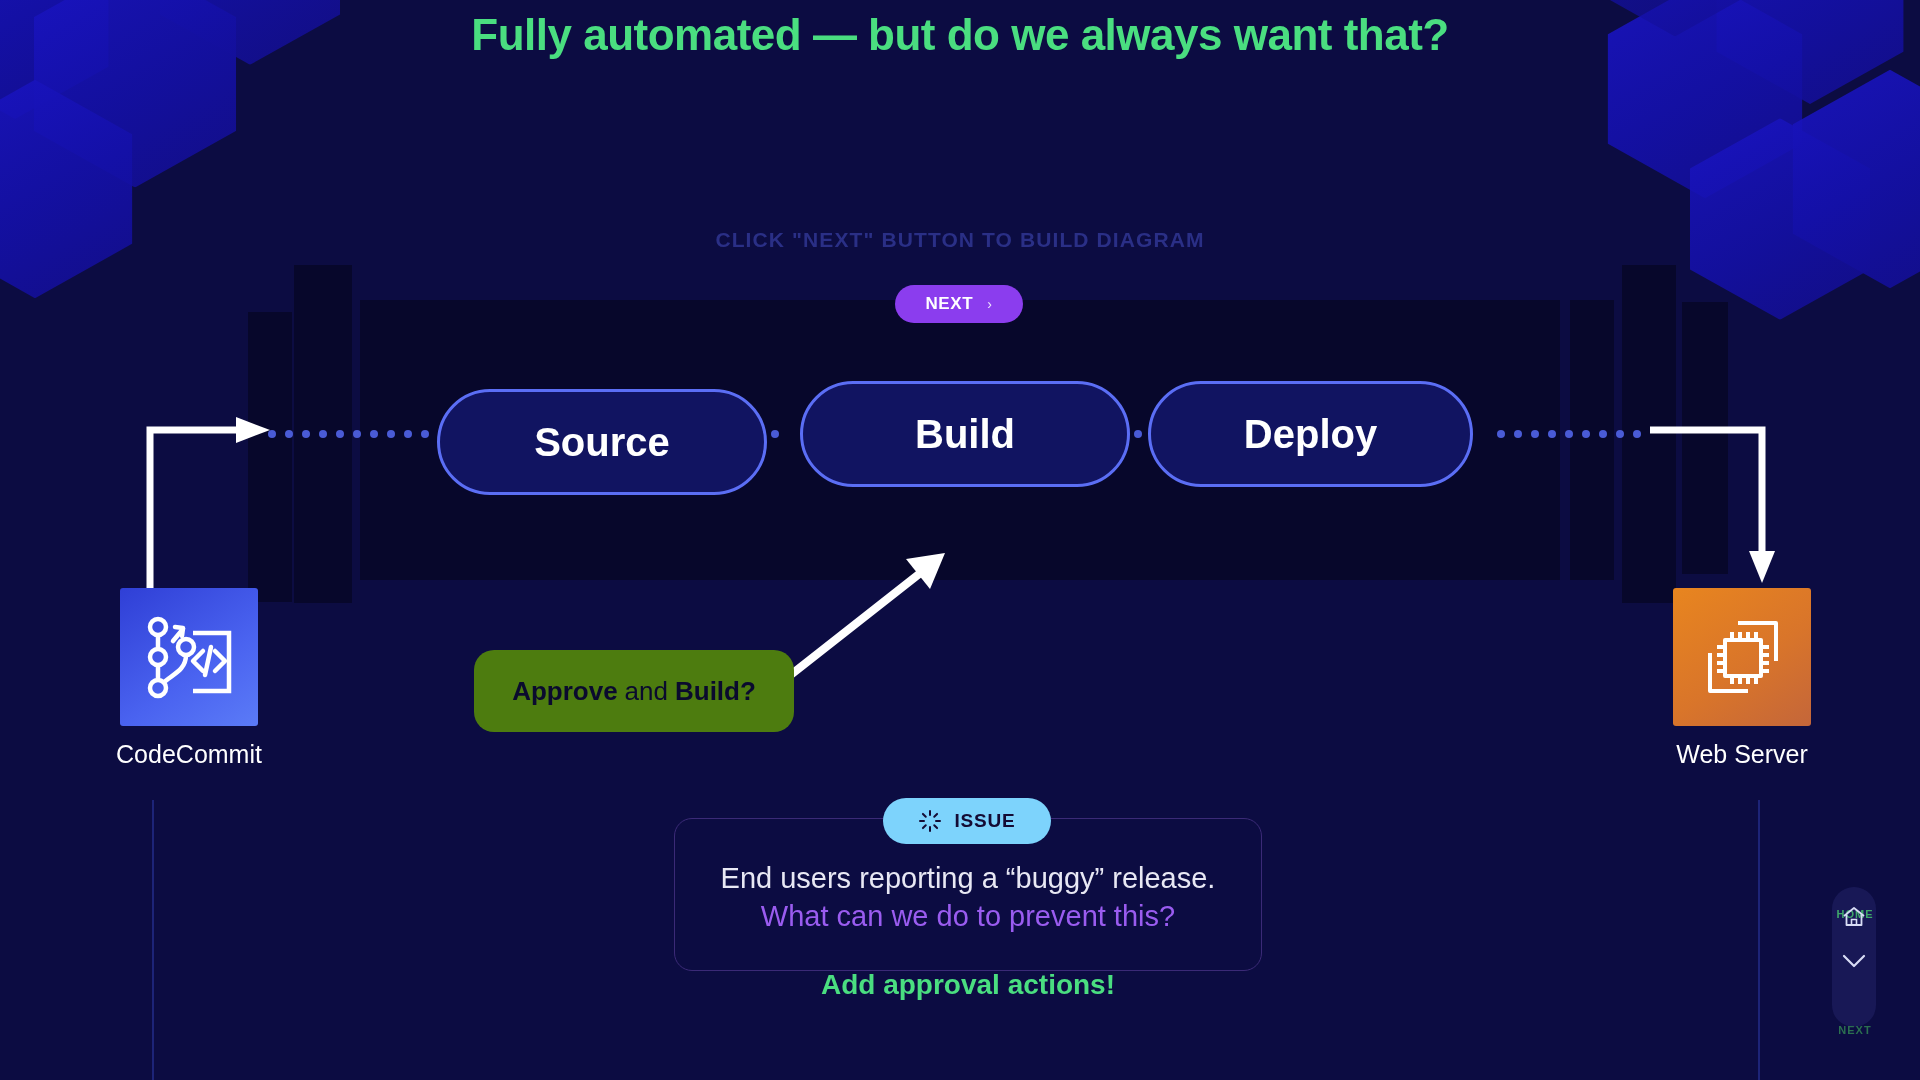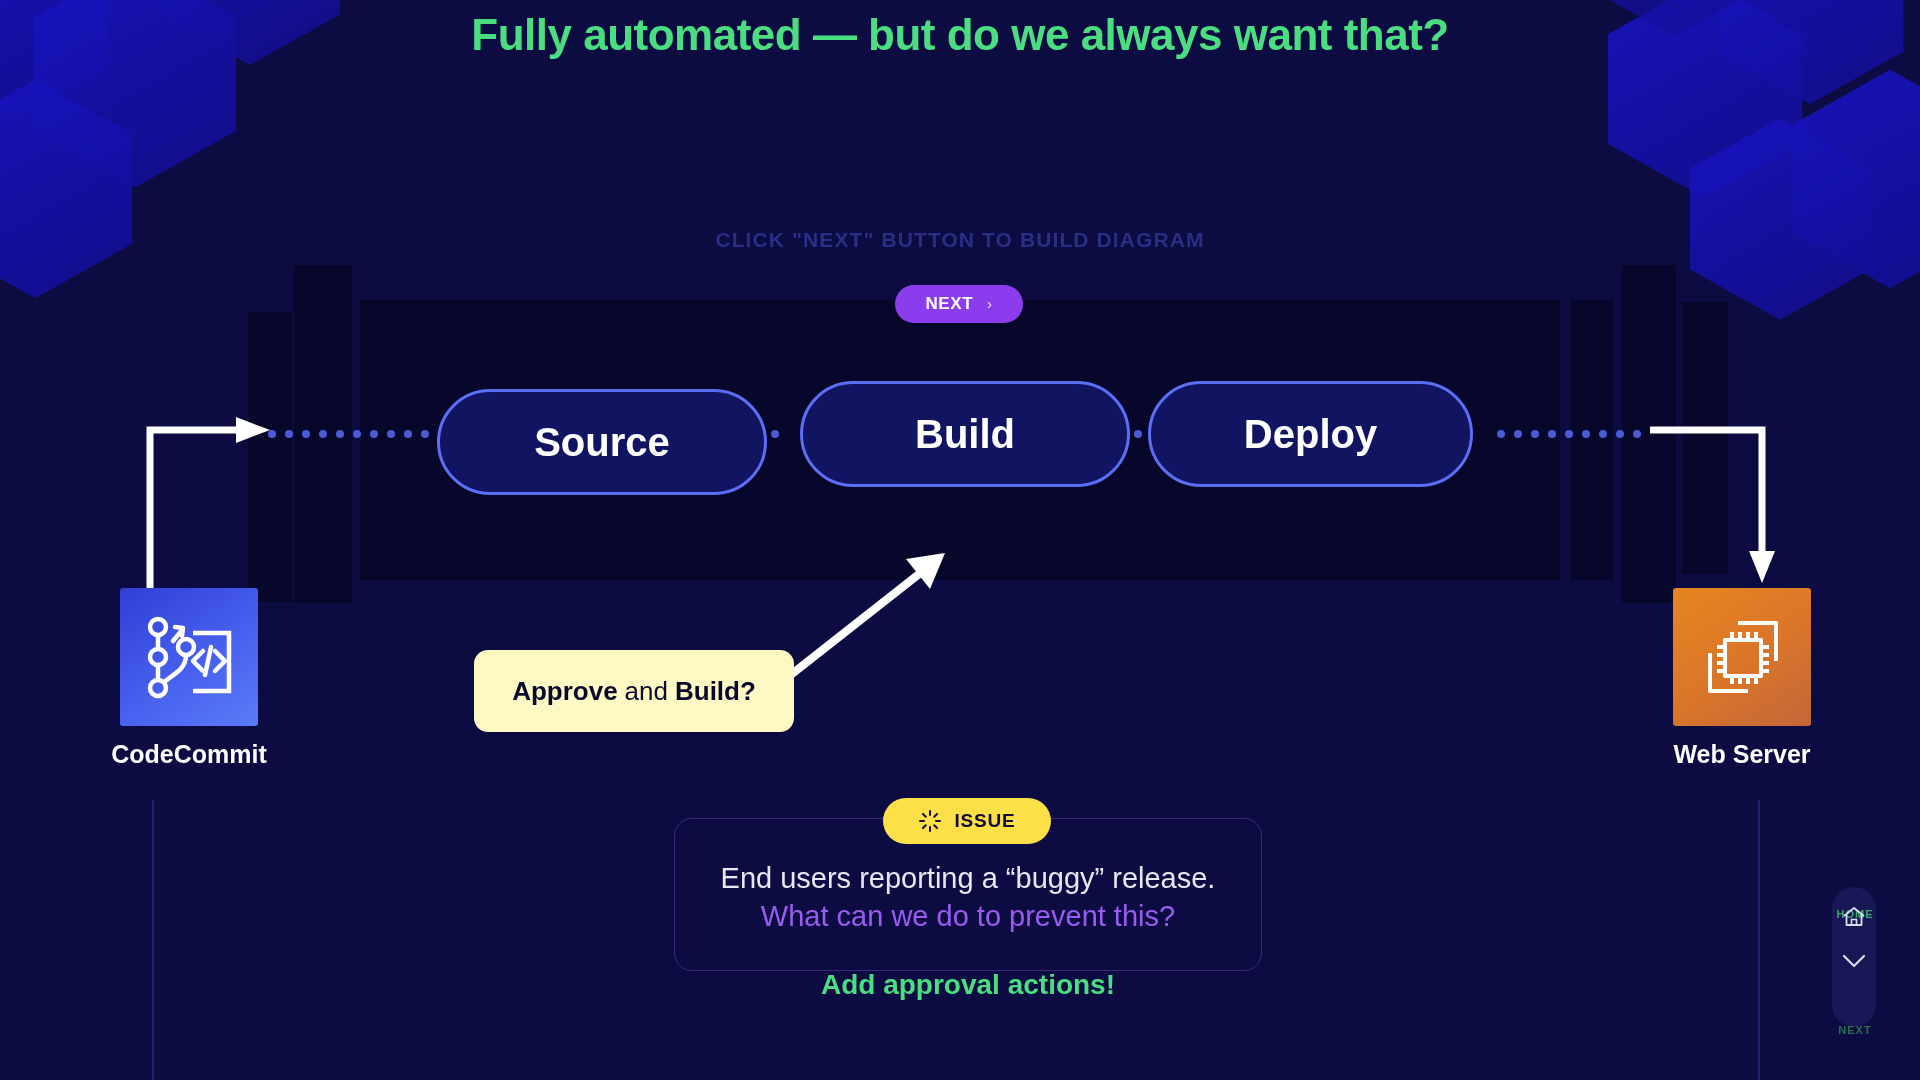--- a/index.html
+++ b/index.html
@@ -123,48 +123,48 @@
     width: 138px; height: 138px;
     border-radius: 3px;
     display: flex; align-items: center; justify-content: center;
   }
   .svc .tile.src  { background: linear-gradient(145deg, #2f3fd6 0%, #4a63f0 60%, #5b7bf7 100%); }
   .svc .tile.web  { background: linear-gradient(145deg, #e8851f 0%, #d9752a 55%, #c4663a 100%); }
   .svc .label {
     margin-top: 14px;
     color: #ffffff;
     font-size: 25px;
-    font-weight: 700;
+    font-weight: 400;
     white-space: nowrap;
   }
 
   
   .callout {
     position: absolute;
     left: 474px; top: 650px;
     width: 320px; height: 82px;
-    background: #fef9c3;
-    border-radius: 14px;
+    background: #4d7c0f;
+    border-radius: 20px;
     display: flex;
     align-items: center;
     justify-content: center;
     color: #0a0a2e;
     font-size: 26px;
     z-index: 35;
   }
   .callout b { font-weight: 700; }
   .callout span.reg { font-weight: 400; padding: 0 7px; }
 
   
   .issue-badge {
     position: absolute;
     left: 883px; top: 798px;
     width: 168px; height: 46px;
     border-radius: 23px;
-    background: #fde047;
+    background: #7dd3fc;
     display: flex;
     align-items: center;
     justify-content: center;
     gap: 12px;
     color: #140b34;
     font-size: 19px;
     font-weight: 700;
     letter-spacing: 0.8px;
     z-index: 45;
   }

